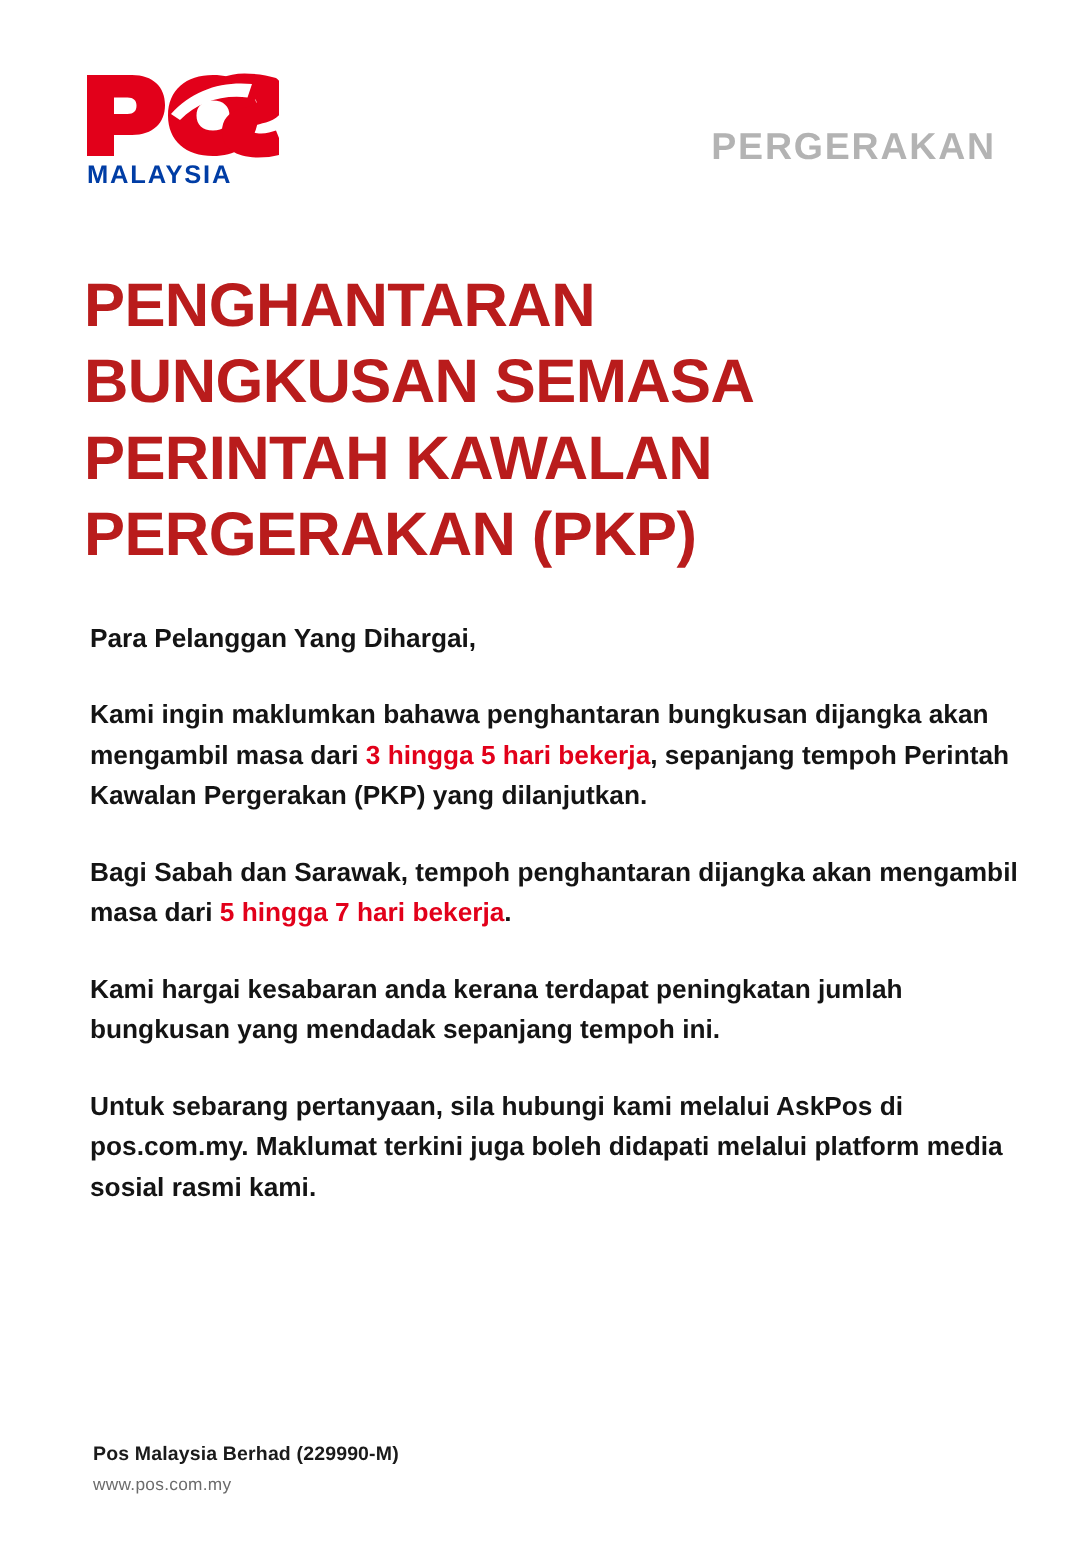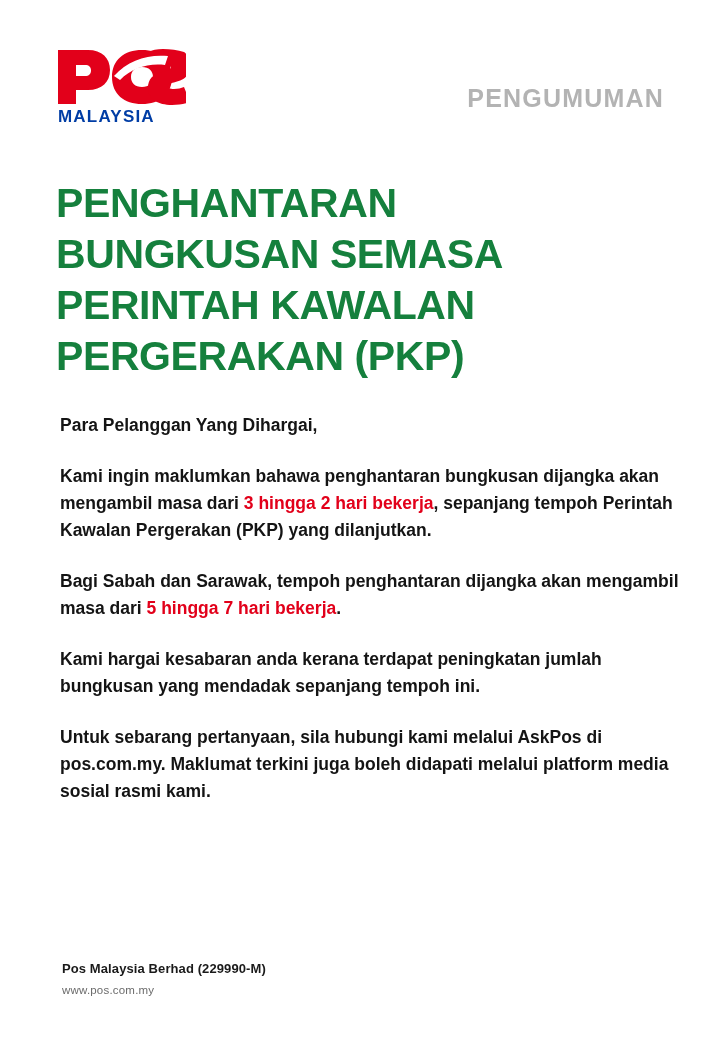--- a/index.html
+++ b/index.html
@@ -58,21 +58,21 @@
   
   .title {
     position: absolute;
     top: 178px;
     left: 56px;
     right: 40px;
     font-size: 41px;
     line-height: 51px;
     font-weight: bold;
     letter-spacing: -0.4px;
-    color: #15803d;
+    color: #b91c1c;
     text-transform: uppercase;
   }
 
   
   .body-copy {
     position: absolute;
     top: 412px;
     left: 60px;
     right: 36px;
   }
@@ -133,36 +133,36 @@
         <path d="M128 6 c-6 -2 -14 -3 -21 -3 c-6 0 -11 1 -15 3 l6 15 c3 -1 6 -2 10 -2 c4 0 7 1 7 3
                  c0 5 -23 1 -23 20 c0 11 10 17 24 17 c7 0 13 -1 18 -3 l-6 -15 c-3 1 -6 2 -10 2
                  c-4 0 -7 -1 -7 -3 c0 -5 23 -1 23 -20 c0 -6 -2 -11 -6 -14 z" fill="#e2001a"></path>
 
         <path d="M58 30 c14 -16 34 -22 54 -20 l-3 9 c-17 -2 -33 3 -45 15 z" fill="#ffffff"></path>
 
         <text x="2" y="76" font-family="Liberation Sans, sans-serif" font-size="17" font-weight="bold" letter-spacing="1.2" fill="#003da5">MALAYSIA</text>
       </svg>
     </div>
 
-    <div class="announce-word">PENGUMUMAN</div>
+    <div class="announce-word">PERGERAKAN</div>
   </div>
 
   <div class="title">
     <div>PENGHANTARAN</div>
     <div>BUNGKUSAN SEMASA</div>
     <div>PERINTAH KAWALAN</div>
     <div>PERGERAKAN (PKP)</div>
   </div>
 
   <div class="body-copy">
 
     <p class="para">Para Pelanggan Yang Dihargai,</p>
 
     <p class="para">
-      <span>Kami ingin maklumkan bahawa penghantaran bungkusan dijangka akan mengambil masa dari </span><span class="hl">3 hingga 2 hari bekerja</span><span>, sepanjang tempoh Perintah Kawalan Pergerakan (PKP) yang dilanjutkan.</span>
+      <span>Kami ingin maklumkan bahawa penghantaran bungkusan dijangka akan mengambil masa dari </span><span class="hl">3 hingga 5 hari bekerja</span><span>, sepanjang tempoh Perintah Kawalan Pergerakan (PKP) yang dilanjutkan.</span>
     </p>
 
     <p class="para">
       <span>Bagi Sabah dan Sarawak, tempoh penghantaran dijangka akan mengambil masa dari </span><span class="hl">5 hingga 7 hari bekerja</span><span>.</span>
     </p>
 
     <p class="para">Kami hargai kesabaran anda kerana terdapat peningkatan jumlah bungkusan yang mendadak sepanjang tempoh ini.</p>
 
     <p class="para">Untuk sebarang pertanyaan, sila hubungi kami melalui AskPos di pos.com.my. Maklumat terkini juga boleh didapati melalui platform media sosial rasmi kami.</p>
 

